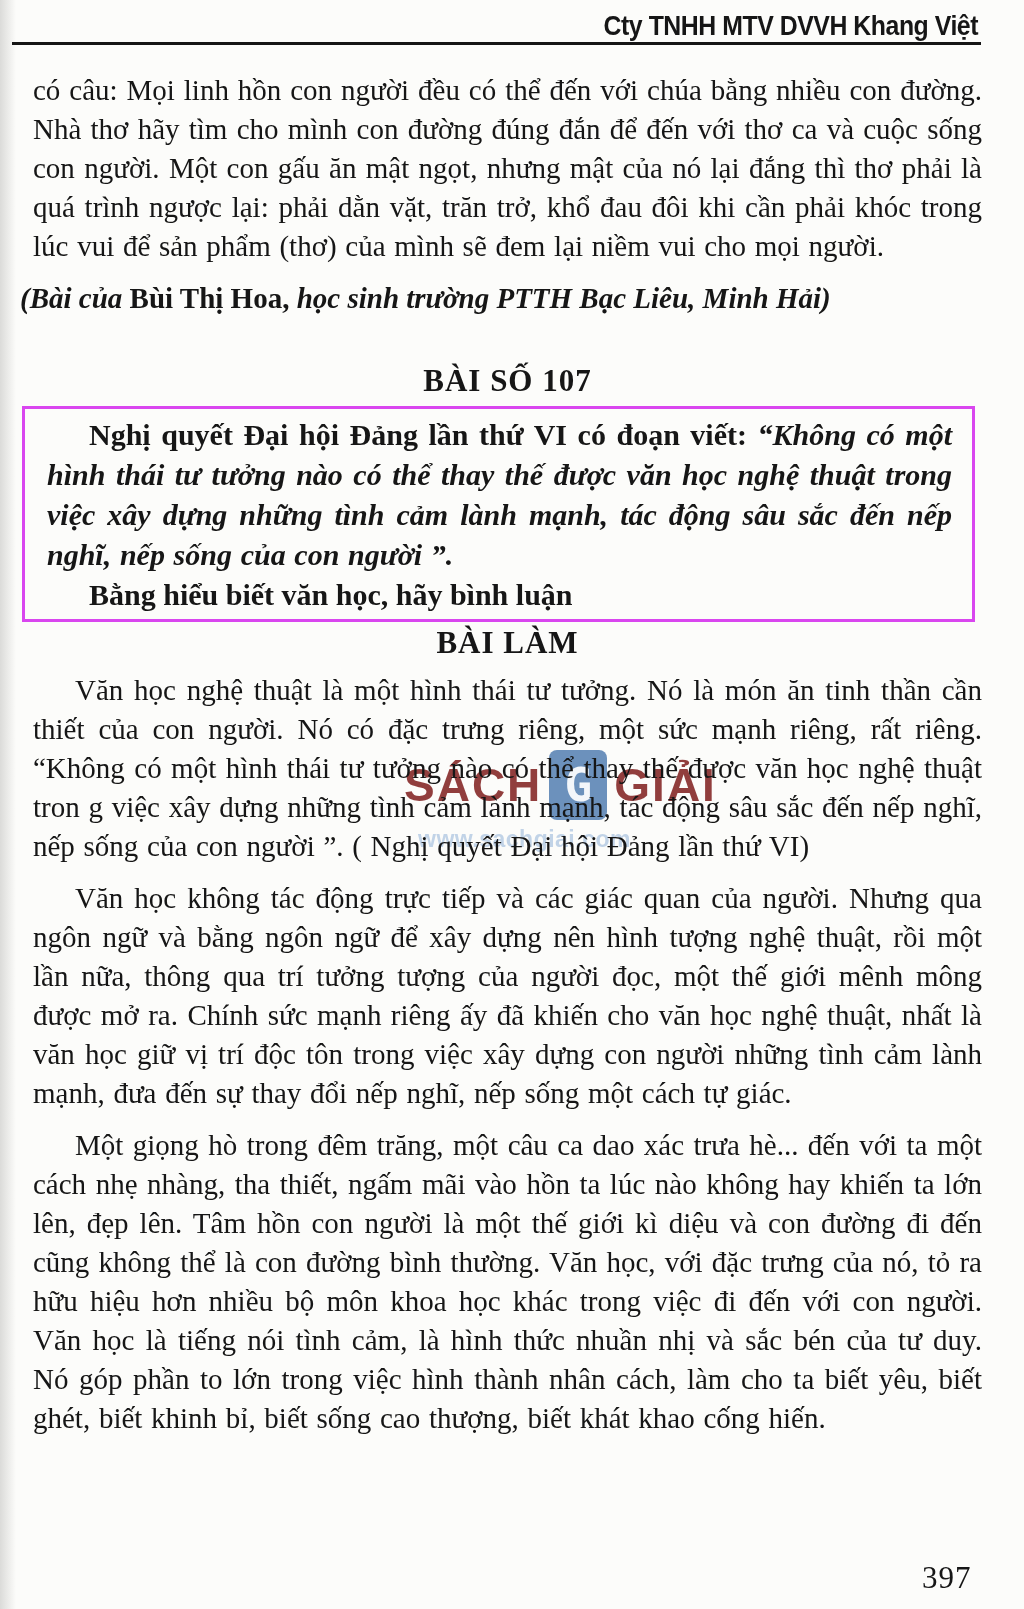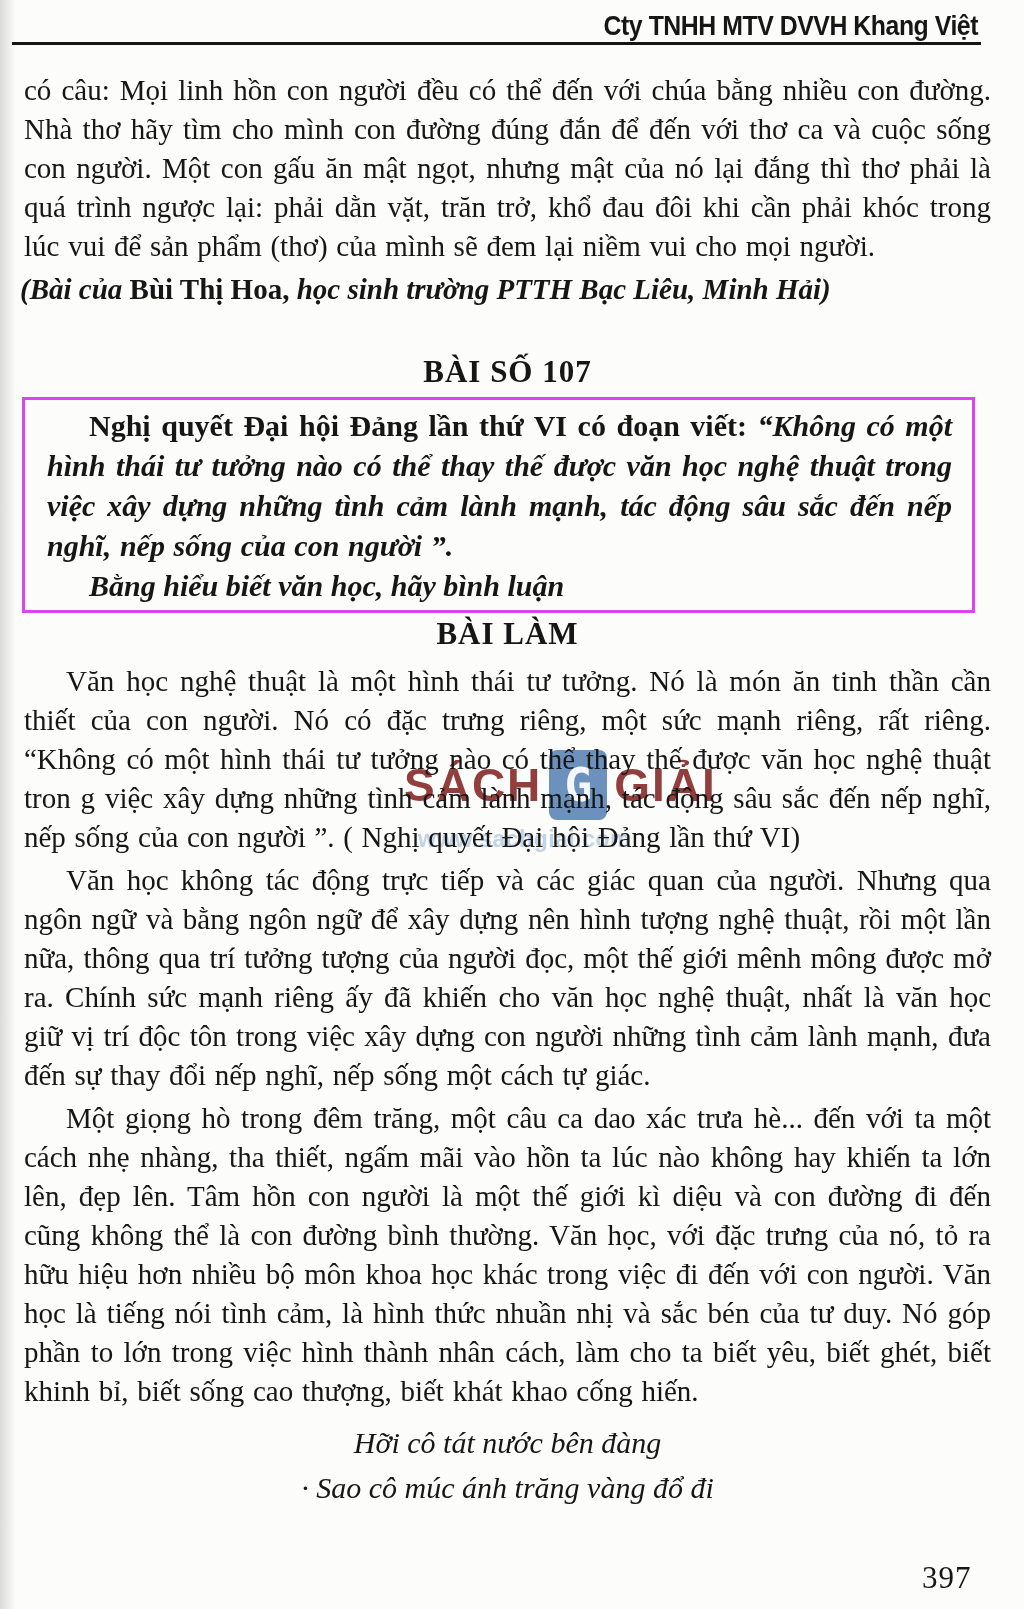--- a/index.html
+++ b/index.html
@@ -49,21 +49,21 @@
   }
   .wm-url{
     margin-top:6px;margin-left:14px;
     color:#b7cce4;font-weight:bold;font-size:23px;letter-spacing:0.5px;
   }
   
   .content{
     position:absolute;left:20px;top:0;width:975px;z-index:1;
   }
   .body-p{
-    margin:4px;font-size:29px;line-height:39px;
+    margin:13px;font-size:29px;line-height:39px;
     text-align:justify;word-spacing:0.05em;
     text-indent:42px;
   }
   .intro-p{margin-top:71px;text-indent:0;}
   .byline{
     margin:0;font-size:29px;line-height:39px;font-weight:bold;
     text-align:left;padding-right:2px;
   }
   .it{font-style:italic;}
   .section-title{
@@ -76,21 +76,20 @@
     border:3px solid #d946ef;
     padding:6px 20px 4px 22px;
   }
   .prompt-p{
     margin:0;font-size:30px;line-height:40px;font-weight:bold;
     text-align:justify;text-indent:42px;word-spacing:0.04em;
   }
   .prompt-task{
     margin:0;font-size:30px;line-height:40px;font-weight:bold;
     text-indent:42px;
-    font-style:italic;
   }
   .essay-first{margin-top:11px;}
   .poem{
     margin:9px 0 0 0;font-size:30px;line-height:45px;
     font-style:italic;text-align:center;
   }
   .page-number{
     position:absolute;left:922px;top:1560px;
     font-size:31px;letter-spacing:1px;z-index:2;
   }
@@ -131,19 +130,18 @@
     </div>
 
     <h2 class="section-title essay-title">BÀI LÀM</h2>
 
     <p class="body-p essay-first">Văn học nghệ thuật là một hình thái tư tưởng. Nó là món ăn tinh thần cần thiết của con người. Nó có đặc trưng riêng, một sức mạnh riêng, rất riêng. “Không có một hình thái tư tưởng nào có thể thay thế được văn học nghệ thuật tron g việc xây dựng những tình cảm lành mạnh, tác động sâu sắc đến nếp nghĩ, nếp sống của con người ”. ( Nghị quyết Đại hội Đảng lần thứ VI)</p>
 
     <p class="body-p">Văn học không tác động trực tiếp và các giác quan của người. Nhưng qua ngôn ngữ và bằng ngôn ngữ để xây dựng nên hình tượng nghệ thuật, rồi một lần nữa, thông qua trí tưởng tượng của người đọc, một thế giới mênh mông được mở ra. Chính sức mạnh riêng ấy đã khiến cho văn học nghệ thuật, nhất là văn học giữ vị trí độc tôn trong việc xây dựng con người những tình cảm lành mạnh, đưa đến sự thay đổi nếp nghĩ, nếp sống một cách tự giác.</p>
 
     <p class="body-p">Một giọng hò trong đêm trăng, một câu ca dao xác trưa hè... đến với ta một cách nhẹ nhàng, tha thiết, ngấm mãi vào hồn ta lúc nào không hay khiến ta lớn lên, đẹp lên. Tâm hồn con người là một thế giới kì diệu và con đường đi đến cũng không thể là con đường bình thường. Văn học, với đặc trưng của nó, tỏ ra hữu hiệu hơn nhiều bộ môn khoa học khác trong việc đi đến với con người. Văn học là tiếng nói tình cảm, là hình thức nhuần nhị và sắc bén của tư duy. Nó góp phần to lớn trong việc hình thành nhân cách, làm cho ta biết yêu, biết ghét, biết khinh bỉ, biết sống cao thượng, biết khát khao cống hiến.</p>
 
-    <p class="poem"><span>Hỡi cô tát nước bên đàng</span><br><span>· Sao cô múc ánh trăng vàng đổ đi</span></p>
 
   </div>
 
   <div class="page-number">397</div>
 
 </div>
 
 </body></html>

